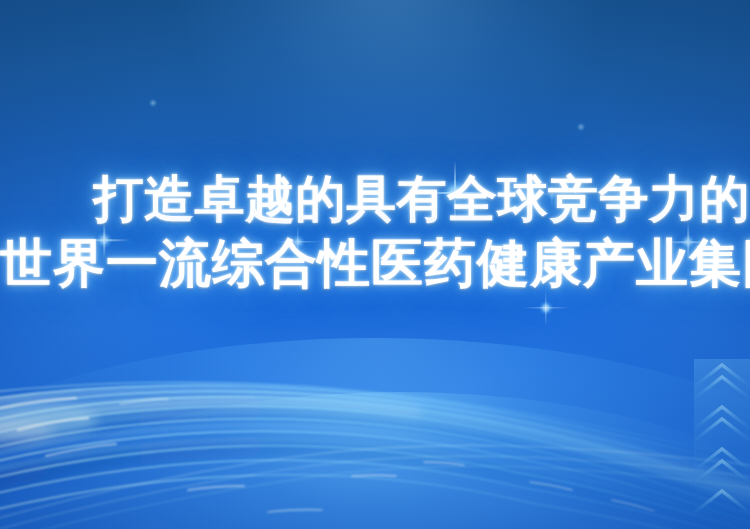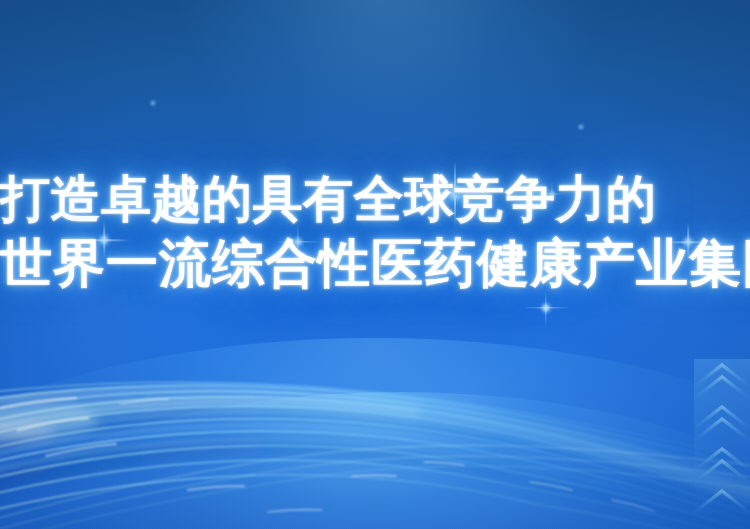--- a/index.html
+++ b/index.html
@@ -111,21 +111,21 @@
   .star .ray-v {
     background: linear-gradient(180deg, rgba(160,220,255,0) 0%, rgba(220,245,255,0.95) 50%, rgba(160,220,255,0) 100%);
   }
 
   
   .headline {
     position: absolute;
     left: 0;
     top: 168px;
     width: 750px;
-    text-align: left;
+    text-align: right;
     z-index: 6;
   }
   .line {
     display: block;
     font-family: "DejaVu Sans", sans-serif;
     font-weight: 700;
     color: #ffffff;
     white-space: nowrap;
     letter-spacing: 0.5px;
     text-shadow:

